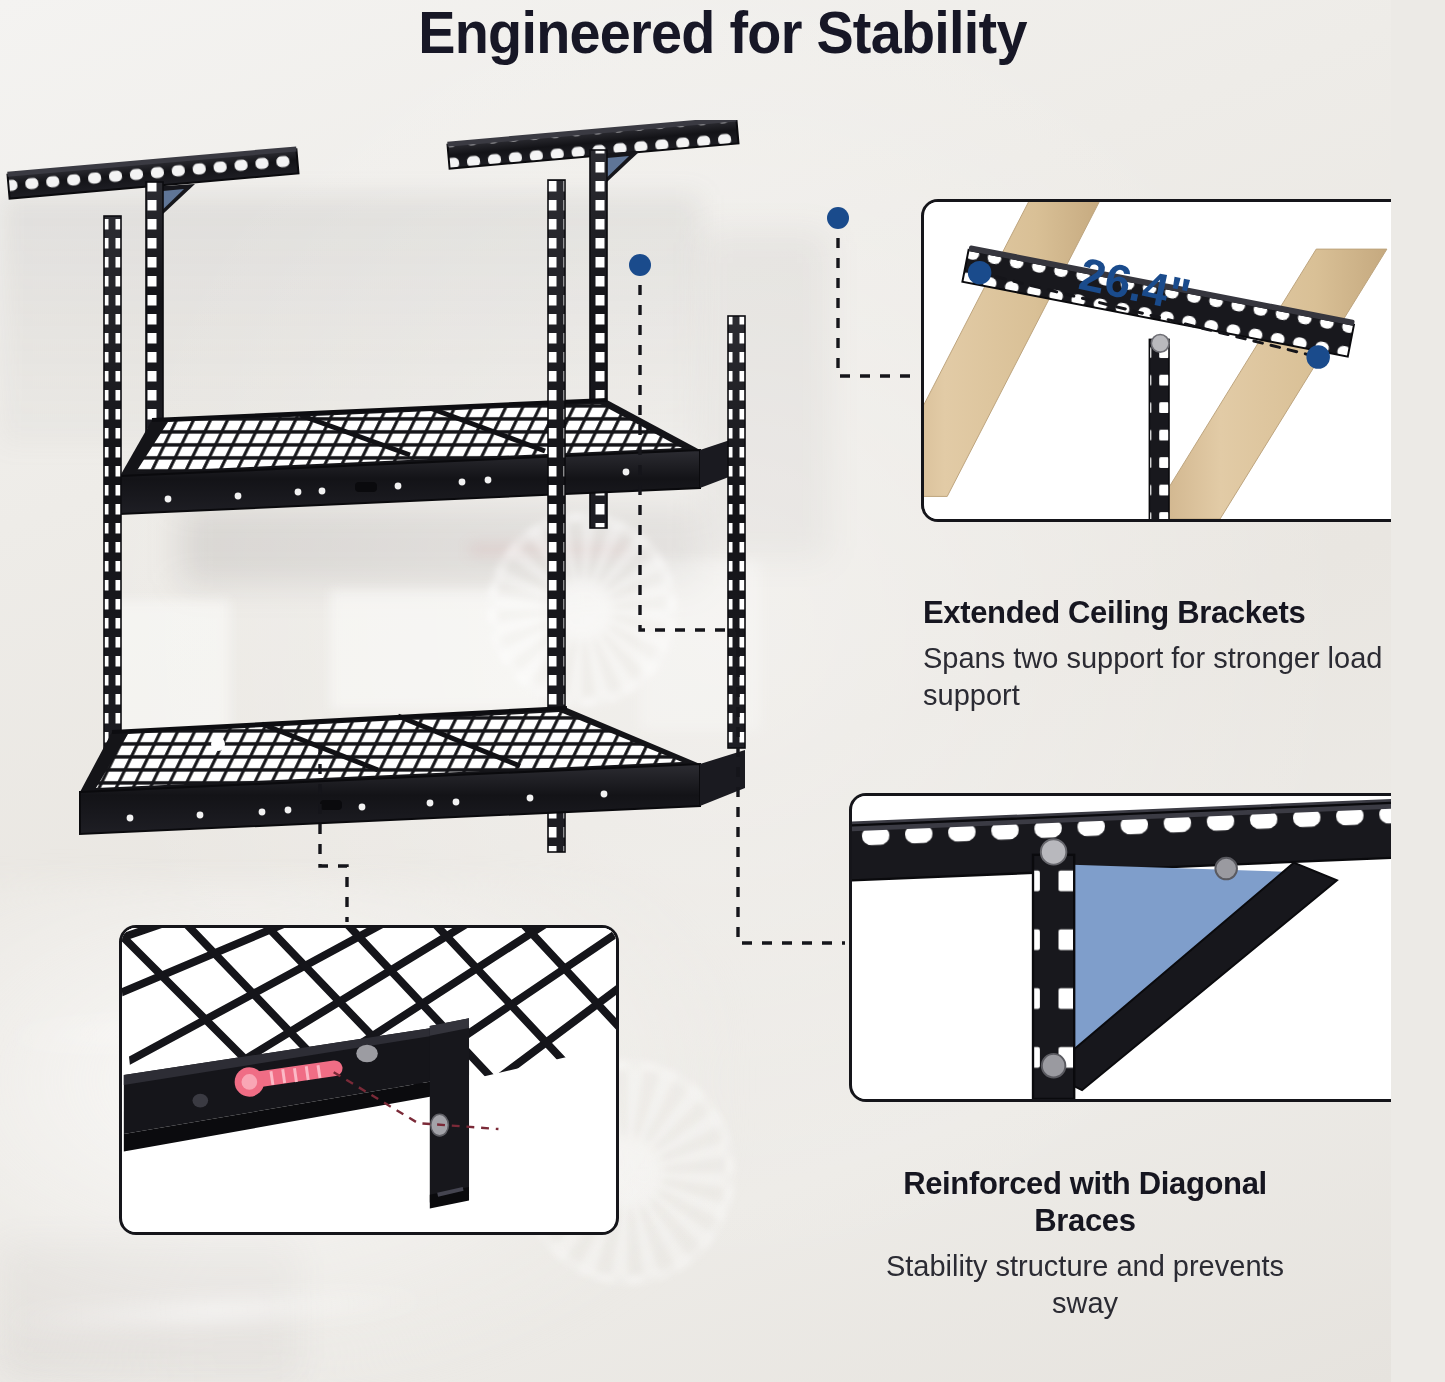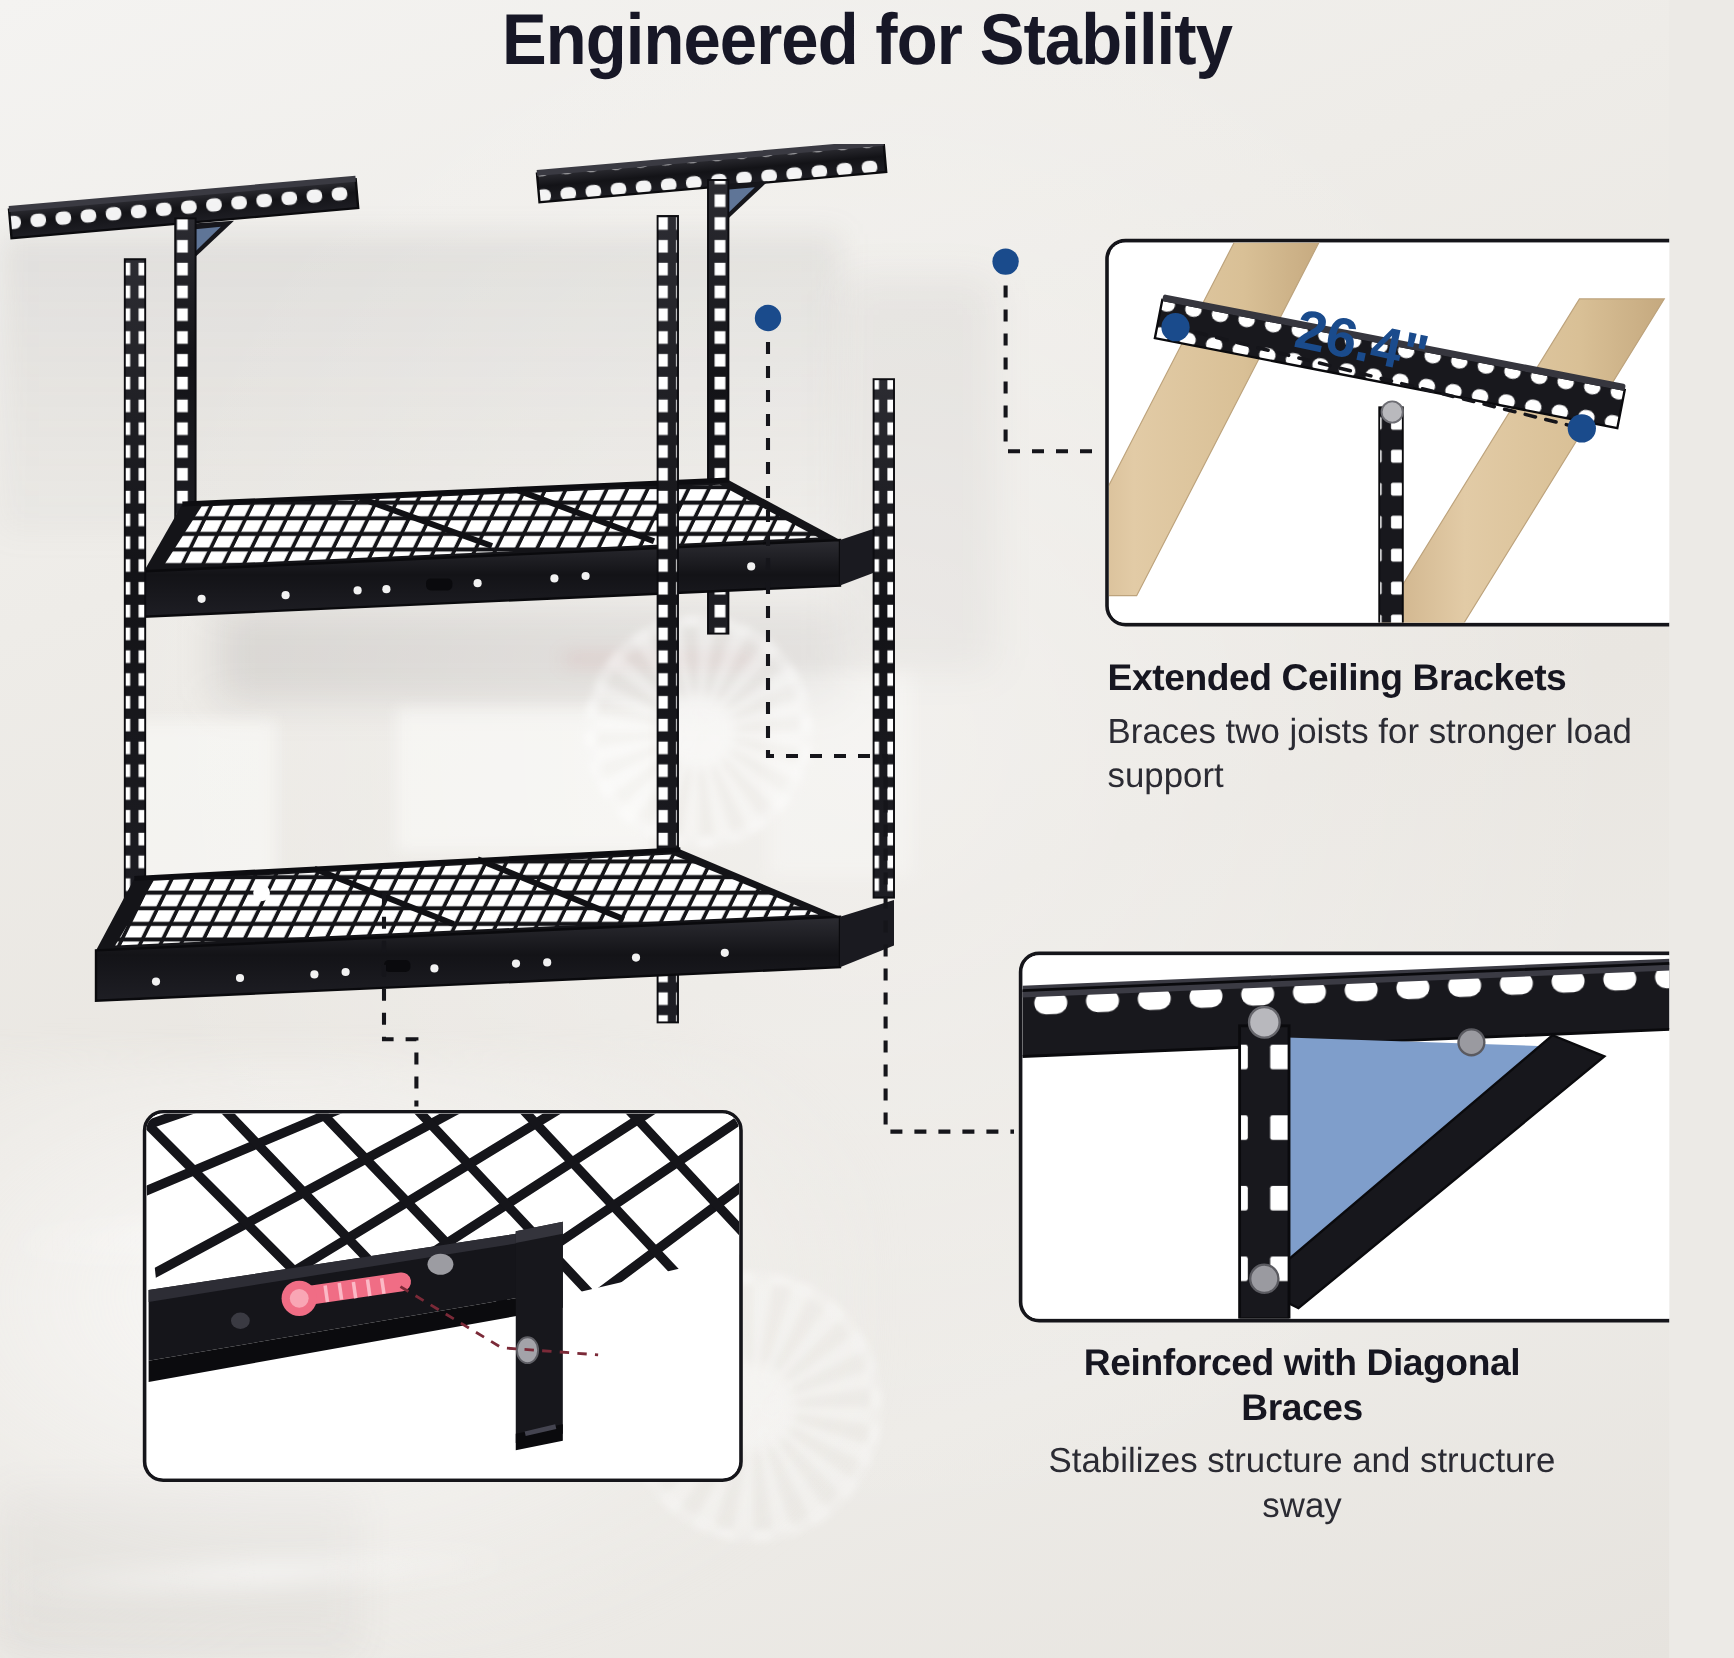--- a/index.html
+++ b/index.html
@@ -121,21 +121,21 @@
     border-radius: 17px;
     overflow: hidden;
   }
   .card-a { left: 921px; top: 199px; width: 497px; height: 323px; }
   .card-b { left: 849px; top: 793px; width: 571px; height: 309px; }
   .card-c { left: 119px; top: 925px; width: 500px; height: 310px; }
 
   .card svg { display: block; width: 100%; height: 100%; }
 
   
-  .caption { position: absolute; }
+  .caption { position: absolute; margin-top: 48px; }
   .cap-title {
     font-size: 31px;
     font-weight: bold;
     color: #161620;
     letter-spacing: -0.35px;
     line-height: 1.2;
     font-family: "Liberation Sans", sans-serif;
   }
   .cap-desc {
     font-size: 29px;
@@ -473,22 +473,22 @@
 
       <path d="M 320 744 L 320 866 L 347 866 L 347 922"></path>
     </g>
 
     <circle cx="838" cy="218" r="11" fill="#1a4b8c"></circle>
     <circle cx="640" cy="265" r="11" fill="#1a4b8c"></circle>
   </svg>
 
   <div class="caption cap-a">
     <div class="cap-title">Extended Ceiling Brackets</div>
-    <div class="cap-desc">Braces two joists for stronger load support</div>
+    <div class="cap-desc">Spans two support for stronger load support</div>
   </div>
 
   <div class="caption cap-b">
     <div class="cap-title">Reinforced with Diagonal Braces</div>
-    <div class="cap-desc">Stabilizes structure and structure sway</div>
+    <div class="cap-desc">Stability structure and prevents sway</div>
   </div>
 
 
 </div>
 
 </body></html>

